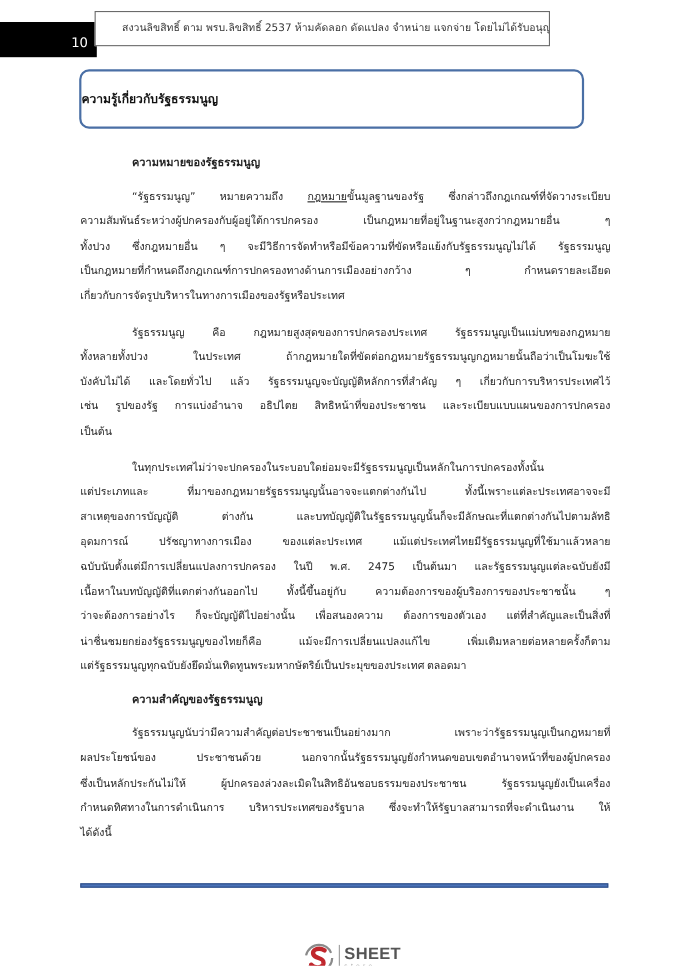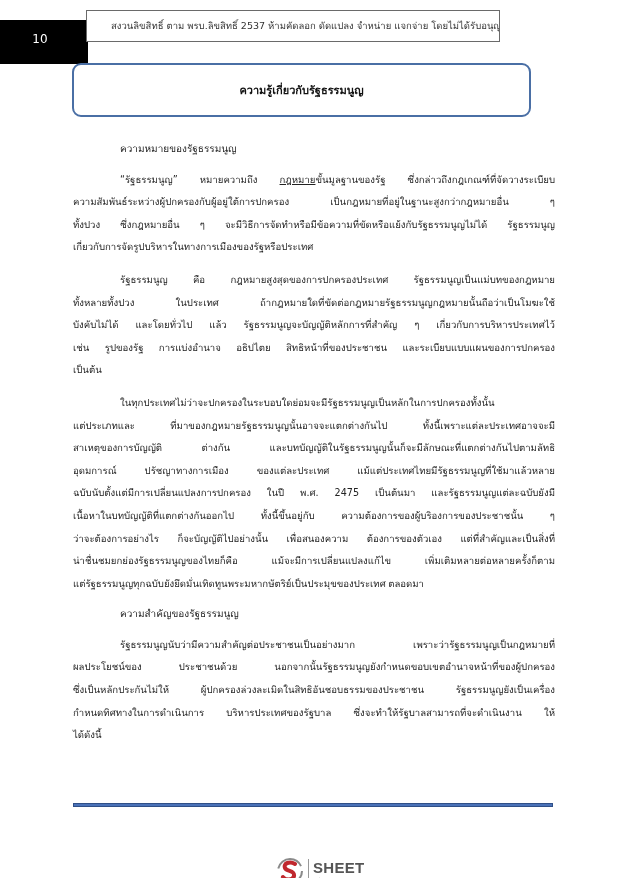--- a/index.html
+++ b/index.html
@@ -13,28 +13,28 @@
       position: relative;
       overflow: hidden;
       font-family: "DejaVu Sans", "Liberation Sans", sans-serif;
       color: #1a1a1a;
     }
     .page-num {
       position: absolute;
       left: 0;
       top: 20px;
       width: 88px;
-      height: 44px;
+      height: 32px;
       background: #000000;
       color: #ffffff;
       font-size: 12px;
       box-sizing: border-box;
       padding-right: 8px;
       padding-top: 12px;
-      text-align: center;
+      text-align: right;
     }
     .copyright-box {
       position: absolute;
       left: 86px;
       top: 10px;
       width: 414px;
       height: 32px;
       border: 1px solid #6a6a6a;
       box-sizing: border-box;
       background: #ffffff;
@@ -49,36 +49,36 @@
       position: absolute;
       left: 72px;
       top: 63px;
       width: 459px;
       height: 54px;
       border: 2px solid #4a6fa5;
       border-radius: 9px;
       box-sizing: border-box;
       display: flex;
       align-items: center;
-      justify-content: center;
+      justify-content: flex-start;
       font-size: 11px;
       font-weight: bold;
       color: #111;
     }
     .content {
       position: absolute;
       left: 73px;
       top: 138px;
       width: 482px;
       font-size: 9.6px;
       line-height: 22.6px;
       color: #222;
     }
     .heading {
-      font-weight: normal;
+      font-weight: bold;
       padding-left: 47px;
       margin: 0;
       font-size: 10px;
     }
     .para {
       margin: 0;
       text-align: justify;
       text-justify: inter-character;
     }
     .para .line {
@@ -163,20 +163,21 @@
 
 <div class="content">
 
   <p class="heading">ความหมายของรัฐธรรมนูญ</p>
   <div class="gap-sm"></div>
 
   <div class="para">
     <span class="line first"><span>“รัฐธรรมนูญ” หมายความถึง </span><span class="u">กฎหมาย</span><span>ขั้นมูลฐานของรัฐ ซึ่งกล่าวถึงกฎเกณฑ์ที่จัดวางระเบียบ</span></span>
     <span class="line">ความสัมพันธ์ระหว่างผู้ปกครองกับผู้อยู่ใต้การปกครอง เป็นกฎหมายที่อยู่ในฐานะสูงกว่ากฎหมายอื่น ๆ</span>
     <span class="line">ทั้งปวง ซึ่งกฎหมายอื่น ๆ จะมีวิธีการจัดทำหรือมีข้อความที่ขัดหรือแย้งกับรัฐธรรมนูญไม่ได้ รัฐธรรมนูญ</span>
+    <span class="line">เป็นกฎหมายที่กำหนดถึงกฎเกณฑ์การปกครองทางด้านการเมืองอย่างกว้าง ๆ กำหนดรายละเอียด</span>
     <span class="line last">เกี่ยวกับการจัดรูปบริหารในทางการเมืองของรัฐหรือประเทศ</span>
   </div>
   <div class="gap-md"></div>
 
   <div class="para">
     <span class="line first">รัฐธรรมนูญ คือ กฎหมายสูงสุดของการปกครองประเทศ รัฐธรรมนูญเป็นแม่บทของกฎหมาย</span>
     <span class="line">ทั้งหลายทั้งปวง ในประเทศ ถ้ากฎหมายใดที่ขัดต่อกฎหมายรัฐธรรมนูญกฎหมายนั้นถือว่าเป็นโมฆะใช้</span>
     <span class="line">บังคับไม่ได้ และโดยทั่วไป แล้ว รัฐธรรมนูญจะบัญญัติหลักการที่สำคัญ ๆ เกี่ยวกับการบริหารประเทศไว้</span>
     <span class="line">เช่น รูปของรัฐ การแบ่งอำนาจ อธิปไตย สิทธิหน้าที่ของประชาชน และระเบียบแบบแผนของการปกครอง</span>
     <span class="line last">เป็นต้น</span>

